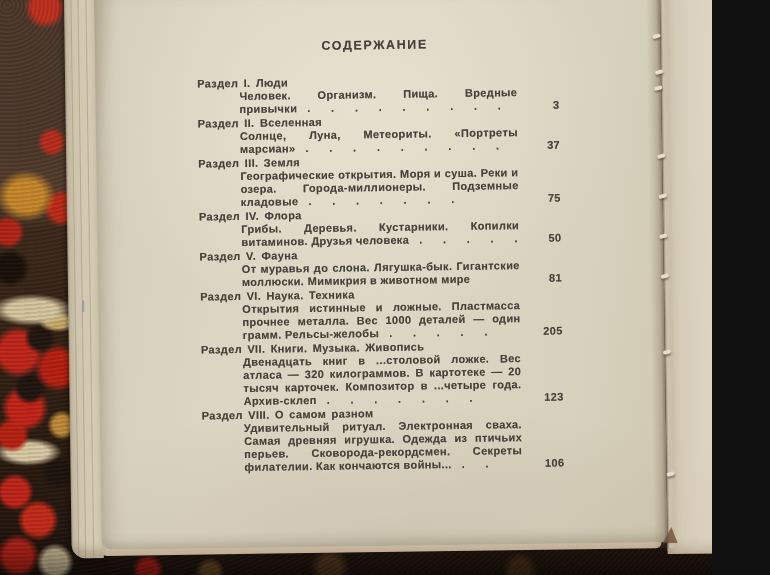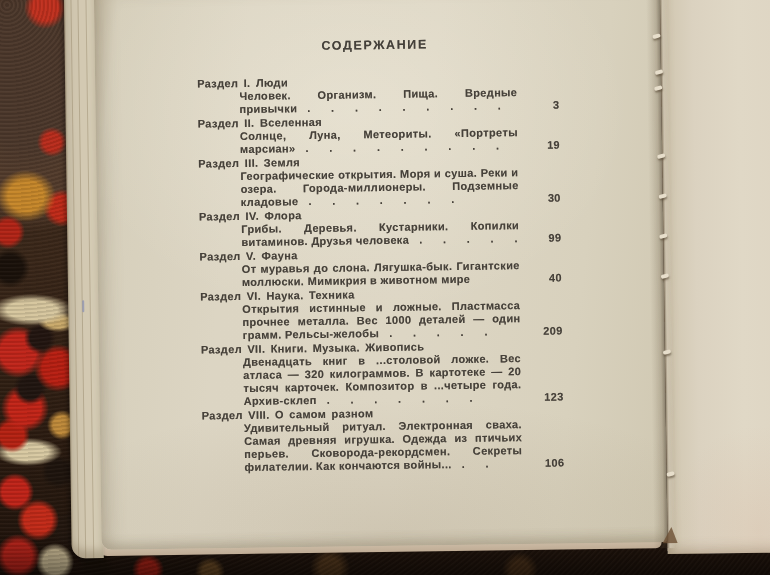--- a/index.html
+++ b/index.html
@@ -1,17 +1,17 @@
 <!DOCTYPE html>
 <html style="--paper: #dbd4c1; --ink: #46413a; --carpet-red: #c0241a; --carpet-amber: #c6872a; --carpet-cream: #d5c49c; --carpet-dark: #3a2719;"><head>
 <meta charset="utf-8">
 <style>
   html,body { margin:0; padding:0; background:#111; }
   .photo {
-    position:relative; width:770px; height:575px; overflow:hidden;
+    position:relative; width:712px; height:575px; overflow:hidden;
     font-family:"Liberation Sans","DejaVu Sans",sans-serif;
   }
   
   .carpet {
     position:absolute; inset:0;
     background:
       repeating-radial-gradient(circle at 7px 5px, rgba(0,0,0,.10) 0 1.5px, rgba(255,255,255,.03) 2.5px, transparent 4px),
       radial-gradient(circle at 18px 556px, var(--carpet-red,#c0241a) 0 14px, transparent 22px),
       radial-gradient(circle at 55px 562px, var(--carpet-cream,#d5c49c) 0 12px, transparent 19px),
       radial-gradient(circle at 96px 566px, #1c1209 0 10px, transparent 18px),
@@ -141,41 +141,41 @@
     <div class="toc">
       <div class="toc-title">СОДЕРЖАНИЕ</div>
 
       <div class="entry">
         <div class="entry-label">Раздел I. Люди</div>
         <div class="entry-body"><span>Человек. Организм. Пища. Вредные привычки</span><span class="leader">. . . . . . . . .</span><span class="pagenum">3</span></div>
       </div>
 
       <div class="entry">
         <div class="entry-label">Раздел II. Вселенная</div>
-        <div class="entry-body"><span>Солнце, Луна, Метеориты. «Портреты марсиан»</span><span class="leader">. . . . . . . . .</span><span class="pagenum">19</span></div>
+        <div class="entry-body"><span>Солнце, Луна, Метеориты. «Портреты марсиан»</span><span class="leader">. . . . . . . . .</span><span class="pagenum">37</span></div>
       </div>
 
       <div class="entry">
         <div class="entry-label">Раздел III. Земля</div>
-        <div class="entry-body"><span>Географические открытия. Моря и суша. Реки и озера. Города-миллионеры. Подземные кладовые</span><span class="leader">. . . . . . .</span><span class="pagenum">30</span></div>
+        <div class="entry-body"><span>Географические открытия. Моря и суша. Реки и озера. Города-миллионеры. Подземные кладовые</span><span class="leader">. . . . . . .</span><span class="pagenum">75</span></div>
       </div>
 
       <div class="entry">
         <div class="entry-label">Раздел IV. Флора</div>
-        <div class="entry-body"><span>Грибы. Деревья. Кустарники. Копилки витаминов. Друзья человека</span><span class="leader">. . . . .</span><span class="pagenum">99</span></div>
+        <div class="entry-body"><span>Грибы. Деревья. Кустарники. Копилки витаминов. Друзья человека</span><span class="leader">. . . . .</span><span class="pagenum">50</span></div>
       </div>
 
       <div class="entry">
         <div class="entry-label">Раздел V. Фауна</div>
-        <div class="entry-body"><span>От муравья до слона. Лягушка-бык. Гигантские моллюски. Мимикрия в животном мире</span><span class="leader"></span><span class="pagenum">40</span></div>
+        <div class="entry-body"><span>От муравья до слона. Лягушка-бык. Гигантские моллюски. Мимикрия в животном мире</span><span class="leader"></span><span class="pagenum">81</span></div>
       </div>
 
       <div class="entry">
         <div class="entry-label">Раздел VI. Наука. Техника</div>
-        <div class="entry-body"><span>Открытия истинные и ложные. Пластмасса прочнее металла. Вес 1000 деталей — один грамм. Рельсы-желобы</span><span class="leader">. . . . .</span><span class="pagenum">209</span></div>
+        <div class="entry-body"><span>Открытия истинные и ложные. Пластмасса прочнее металла. Вес 1000 деталей — один грамм. Рельсы-желобы</span><span class="leader">. . . . .</span><span class="pagenum">205</span></div>
       </div>
 
       <div class="entry">
         <div class="entry-label">Раздел VII. Книги. Музыка. Живопись</div>
         <div class="entry-body"><span>Двенадцать книг в ...столовой ложке. Вес атласа — 320 килограммов. В картотеке — 20 тысяч карточек. Композитор в ...четыре года. Архив-склеп</span><span class="leader">. . . . . . .</span><span class="pagenum">123</span></div>
       </div>
 
       <div class="entry">
         <div class="entry-label">Раздел VIII. О самом разном</div>
         <div class="entry-body"><span>Удивительный ритуал. Электронная сваха. Самая древняя игрушка. Одежда из птичьих перьев. Сковорода-рекордсмен. Секреты филателии. Как кончаются войны...</span><span class="leader">. .</span><span class="pagenum">106</span></div>

